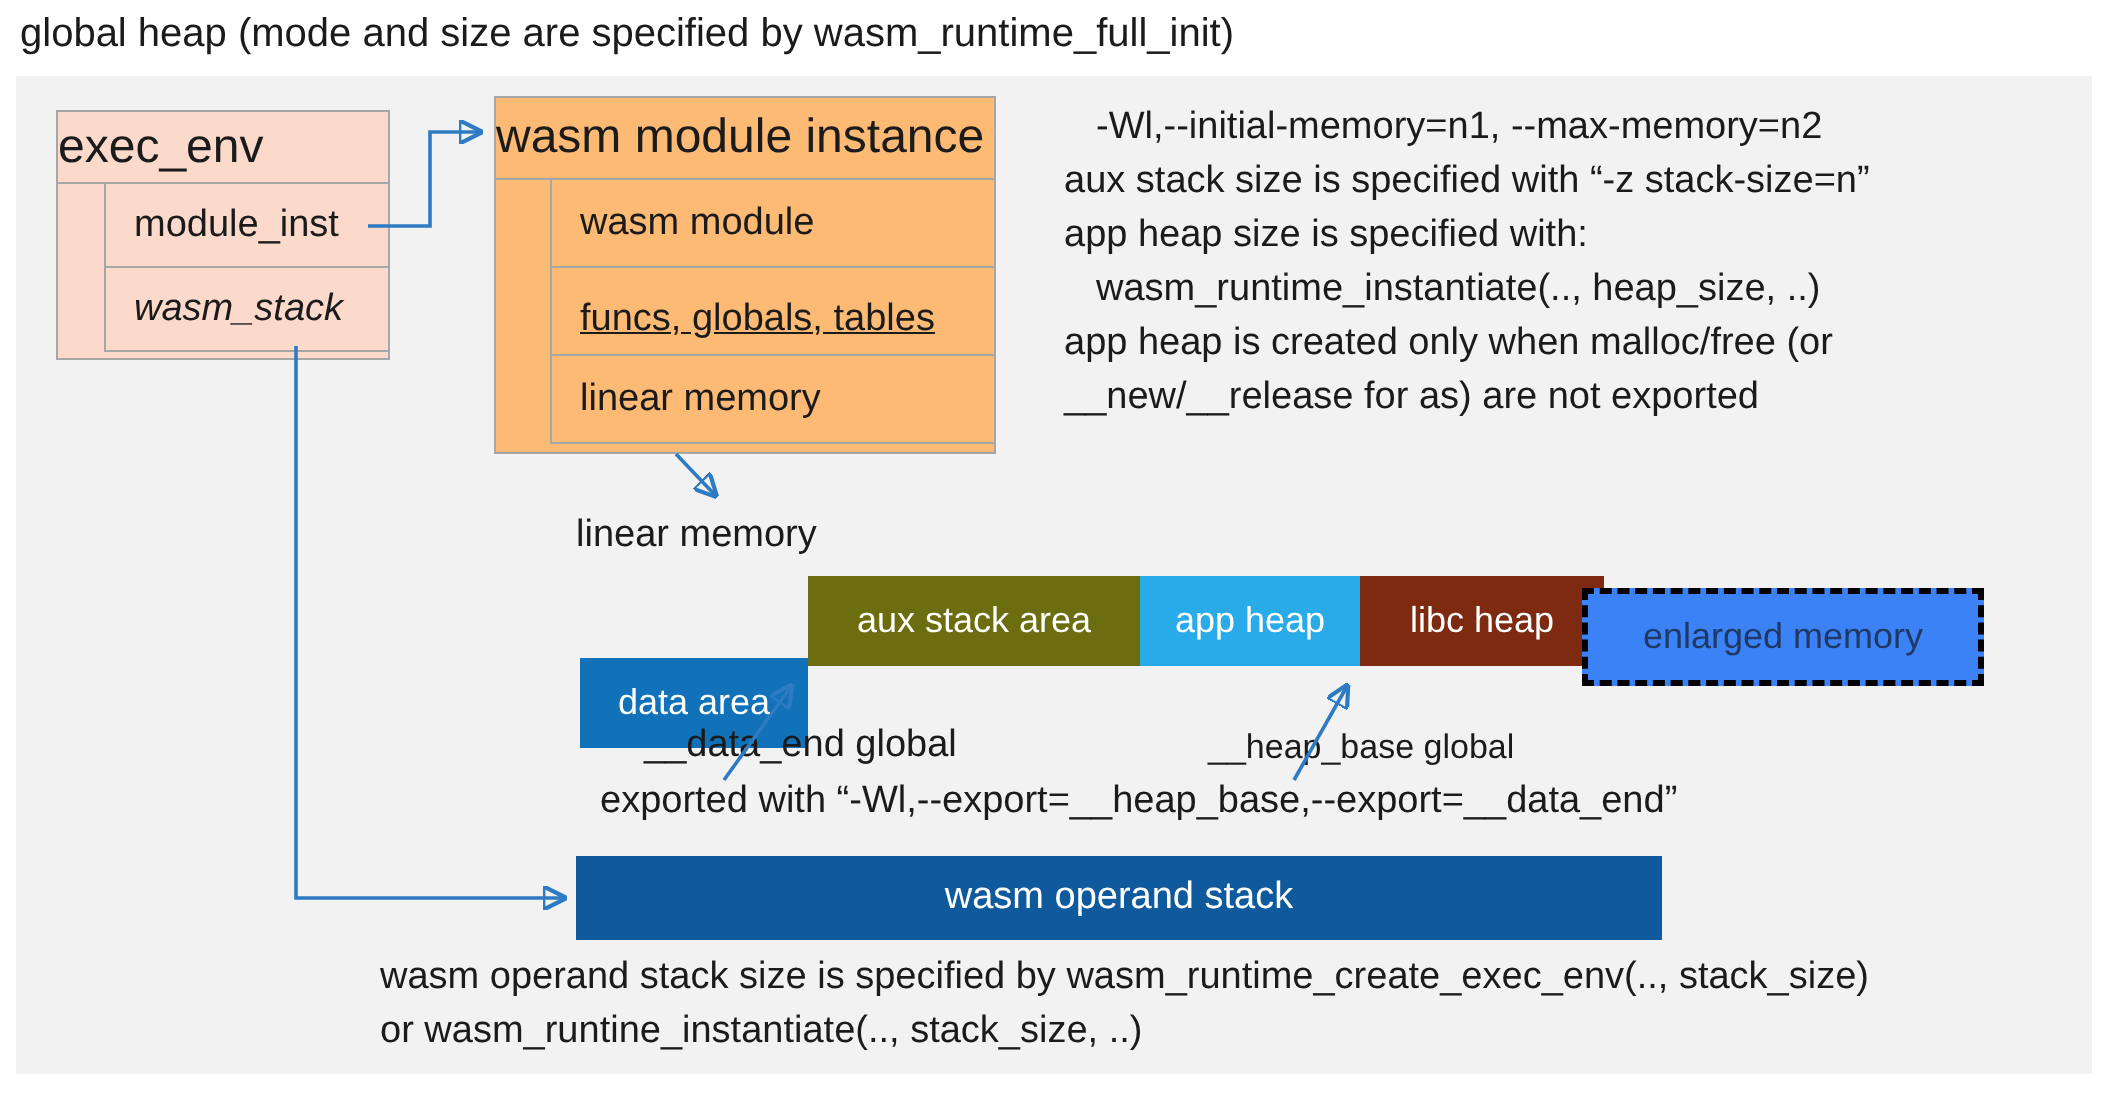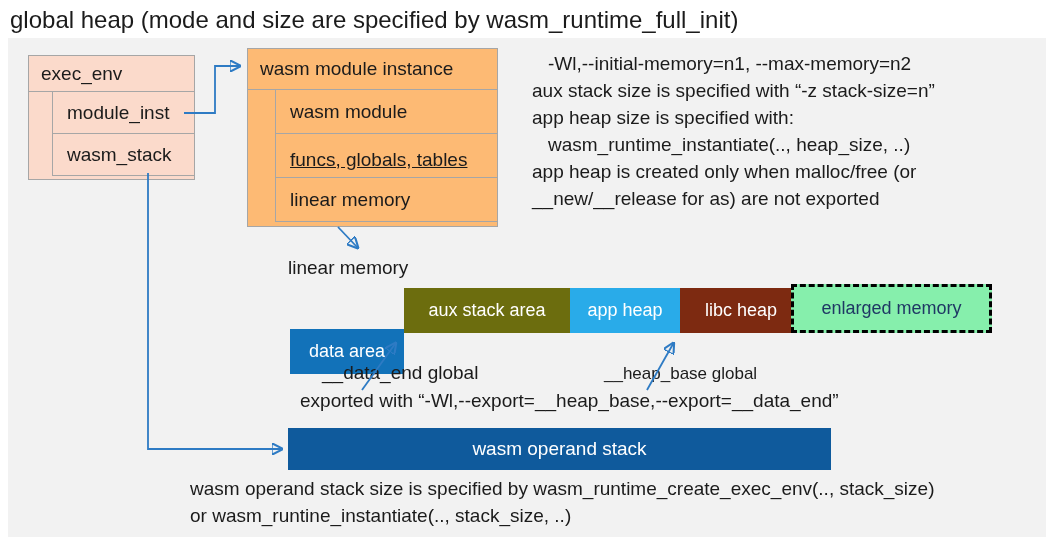--- a/index.html
+++ b/index.html
@@ -1,54 +1,54 @@
 <!DOCTYPE html>
 <html><head>
 <meta charset="utf-8">
 <style>
   html,body{margin:0;padding:0;background:#ffffff;}
   body{width:1054px;height:547px;position:relative;overflow:hidden;
        font-family:"Liberation Sans","DejaVu Sans",sans-serif;color:#1b1b1b;}
   .abs{position:absolute;box-sizing:border-box;}
   .panel{left:8px;top:38px;width:1038px;height:499px;background:#f2f2f2;}
-  .title{left:10px;top:6px;font-size:24px;white-space:pre;}
+  .title{left:10px;top:6px;font-size:20px;white-space:pre;}
 
   
   .sbox{border:1px solid #a6a6a6;}
   .pinkfill{background:#fbdacb;}
   .creamfill{background:#fdba74;}
   .box-header{position:absolute;box-sizing:border-box;left:0;top:0;width:100%;
-              padding-left:12px;display:flex;align-items:center;font-size:19px;}
+              display:flex;align-items:center;font-size:24px;}
   .box-row{position:absolute;box-sizing:border-box;border:1px solid #a6a6a6;
            padding-left:14px;display:flex;align-items:center;font-size:19px;}
 
   .exec-box{left:28px;top:55px;width:167px;height:125px;}
   .exec-box .box-header{height:36px;border-bottom:1px solid #a6a6a6;}
   .exec-r0{left:23px;top:35px;width:143px;height:43px;}
-  .exec-r1{left:23px;top:77px;width:143px;height:43px;}
+  .exec-r1{left:23px;top:77px;width:143px;height:43px;font-style:italic;}
 
   .inst-box{left:247px;top:48px;width:251px;height:179px;}
   .inst-box .box-header{height:41px;border-bottom:1px solid #a6a6a6;}
   .inst-r0{left:27px;top:40px;width:223px;height:45px;}
   .inst-r1{left:27px;top:84px;width:223px;height:53px;text-decoration:underline;}
   .inst-r2{left:27px;top:128px;width:223px;height:45px;}
 
   
   .notes{left:532px;top:50px;font-size:19px;line-height:27px;}
   .notes .indent{padding-left:16px;}
 
   
   .lm-label{left:288px;top:257px;font-size:19px;}
   .seg{top:288px;height:45px;display:flex;align-items:center;justify-content:center;
        color:#ffffff;font-size:18px;white-space:nowrap;}
   .seg-data{left:290px;width:114px;background:#1272b9;margin-top:41px;}
   .seg-aux{left:404px;width:166px;background:#6c6d0e;}
   .seg-app{left:570px;width:110px;background:#29abe9;}
   .seg-libc{left:680px;width:122px;background:#7d2a11;}
-  .seg-enl{left:791px;top:284px;width:201px;height:49px;background:#86efac;
+  .seg-enl{left:791px;top:294px;width:201px;height:49px;background:#3b82f6;
            border:3px dashed #000000;color:#1f3864;}
 
   
   .lbl-dataend{left:322px;top:362px;font-size:19px;}
   .lbl-heapbase{left:604px;top:364px;font-size:17px;}
   .lbl-exported{left:300px;top:390px;font-size:19px;}
 
   
   .opstack{left:288px;top:428px;width:543px;height:42px;background:#0f5a9c;
            color:#ffffff;font-size:19px;display:flex;align-items:center;justify-content:center;}

